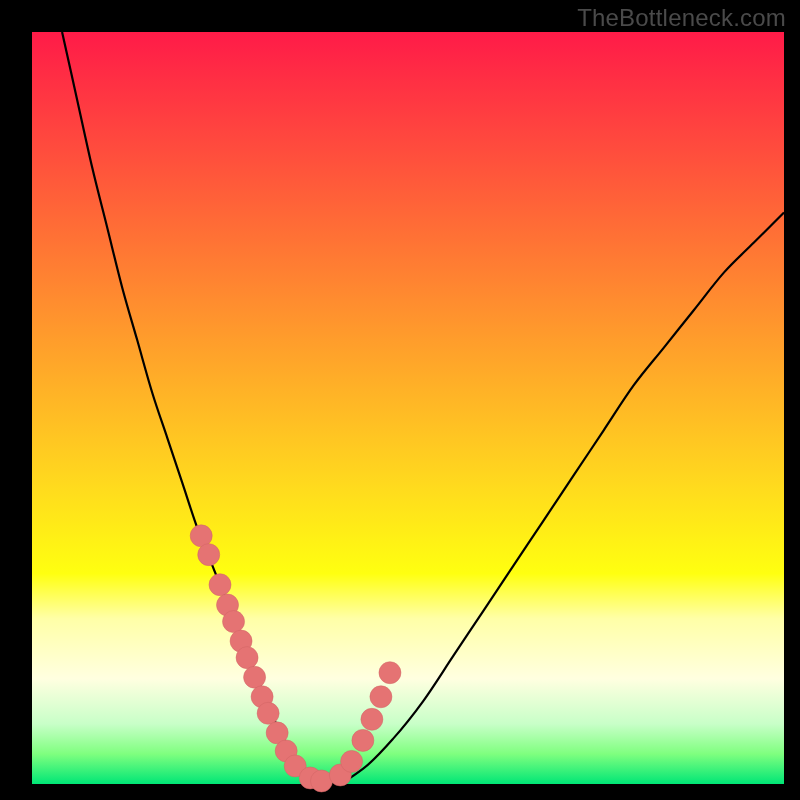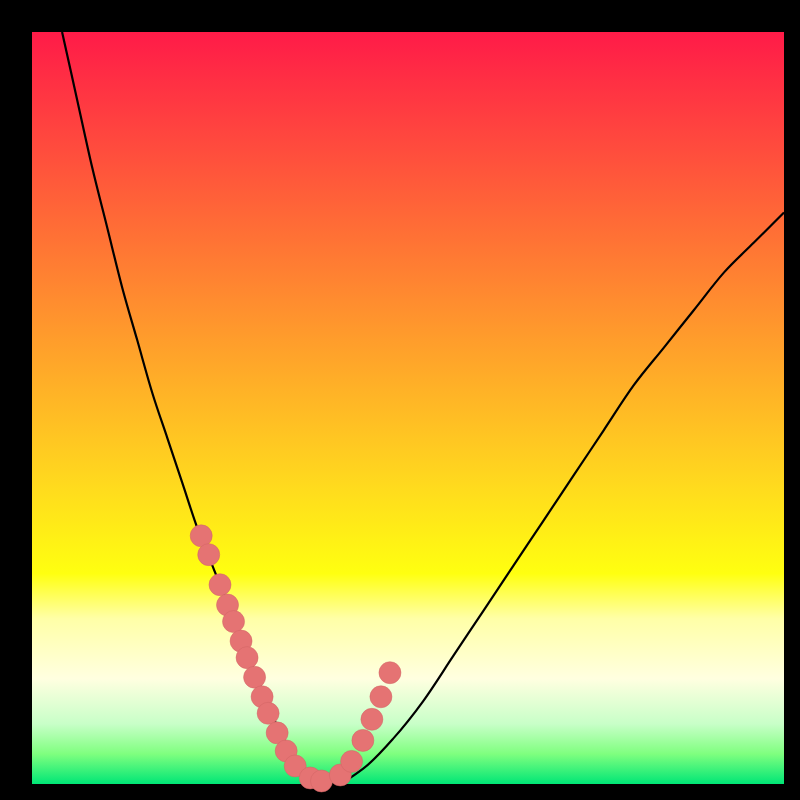--- a/index.html
+++ b/index.html
@@ -40,20 +40,21 @@
     position: absolute;
     left: 0;
     top: 0;
   }
 </style>
 </head>
 <body>
 
 <div class="frame">
   <div class="plot-area" id="plot-area" style="background: linear-gradient(rgb(255, 27, 72) 0%, rgb(255, 90, 58) 20%, rgb(255, 154, 44) 40%, rgb(255, 217, 30) 60%, rgb(255, 255, 16) 72%, rgb(255, 255, 167) 78%, rgb(255, 255, 224) 86%, rgb(200, 255, 200) 92%, rgb(127, 255, 127) 96%, rgb(0, 230, 118) 100%);"></div>
+  <div class="watermark">TheBottleneck.com</div>
   <svg id="chart-svg" width="800" height="800" viewBox="0 0 800 800">
       <path d="M 62.08 32.00 C 64.59 43.28, 72.11 77.12, 77.12 99.68 C 82.13 122.24, 87.15 146.05, 92.16 167.36 C 97.17 188.67, 102.19 207.47, 107.20 227.52 C 112.21 247.57, 117.23 268.88, 122.24 287.68 C 127.25 306.48, 132.27 322.77, 137.28 340.32 C 142.29 357.87, 147.31 376.67, 152.32 392.96 C 157.33 409.25, 162.35 423.04, 167.36 438.08 C 172.37 453.12, 177.39 468.16, 182.40 483.20 C 187.41 498.24, 192.43 514.53, 197.44 528.32 C 202.45 542.11, 207.47 553.39, 212.48 565.92 C 217.49 578.45, 222.51 590.99, 227.52 603.52 C 232.53 616.05, 237.55 628.59, 242.56 641.12 C 247.57 653.65, 252.59 666.19, 257.60 678.72 C 262.61 691.25, 267.63 705.04, 272.64 716.32 C 277.65 727.60, 282.67 737.63, 287.68 746.40 C 292.69 755.17, 295.20 762.69, 302.72 768.96 C 310.24 775.23, 322.77 784.00, 332.80 784.00 C 342.83 784.00, 352.85 776.48, 362.88 768.96 C 372.91 761.44, 382.93 750.16, 392.96 738.88 C 402.99 727.60, 413.01 715.07, 423.04 701.28 C 433.07 687.49, 443.09 671.20, 453.12 656.16 C 463.15 641.12, 473.17 626.08, 483.20 611.04 C 493.23 596.00, 503.25 580.96, 513.28 565.92 C 523.31 550.88, 533.33 535.84, 543.36 520.80 C 553.39 505.76, 563.41 490.72, 573.44 475.68 C 583.47 460.64, 593.49 445.60, 603.52 430.56 C 613.55 415.52, 623.57 399.23, 633.60 385.44 C 643.63 371.65, 653.65 360.37, 663.68 347.84 C 673.71 335.31, 683.73 322.77, 693.76 310.24 C 703.79 297.71, 713.81 283.92, 723.84 272.64 C 733.87 261.36, 743.89 252.59, 753.92 242.56 C 763.95 232.53, 778.99 217.49, 784.00 212.48" fill="none" stroke="#000000" stroke-width="2.2"></path>
       <g>
         <circle cx="201.20" cy="535.84" r="11" fill="#e57373" stroke="#d06565" stroke-width="0.5"></circle>
         <circle cx="208.72" cy="554.64" r="11" fill="#e57373" stroke="#d06565" stroke-width="0.5"></circle>
         <circle cx="220.00" cy="584.72" r="11" fill="#e57373" stroke="#d06565" stroke-width="0.5"></circle>
         <circle cx="227.52" cy="605.02" r="11" fill="#e57373" stroke="#d06565" stroke-width="0.5"></circle>
         <circle cx="233.54" cy="621.57" r="11" fill="#e57373" stroke="#d06565" stroke-width="0.5"></circle>
         <circle cx="241.06" cy="641.12" r="11" fill="#e57373" stroke="#d06565" stroke-width="0.5"></circle>
         <circle cx="247.07" cy="657.66" r="11" fill="#e57373" stroke="#d06565" stroke-width="0.5"></circle>

